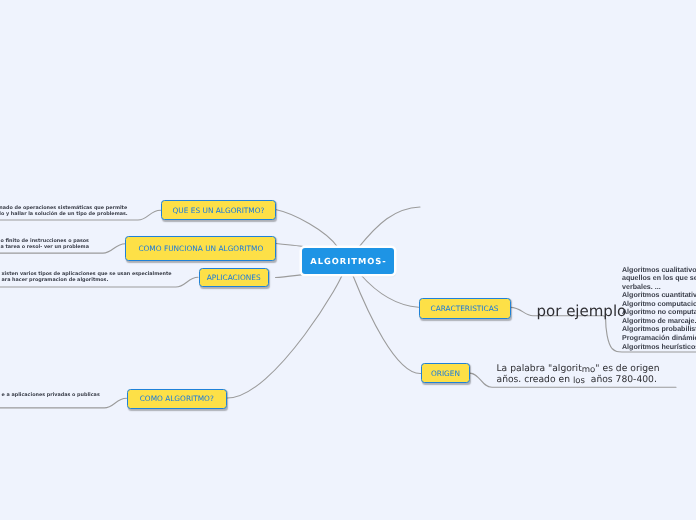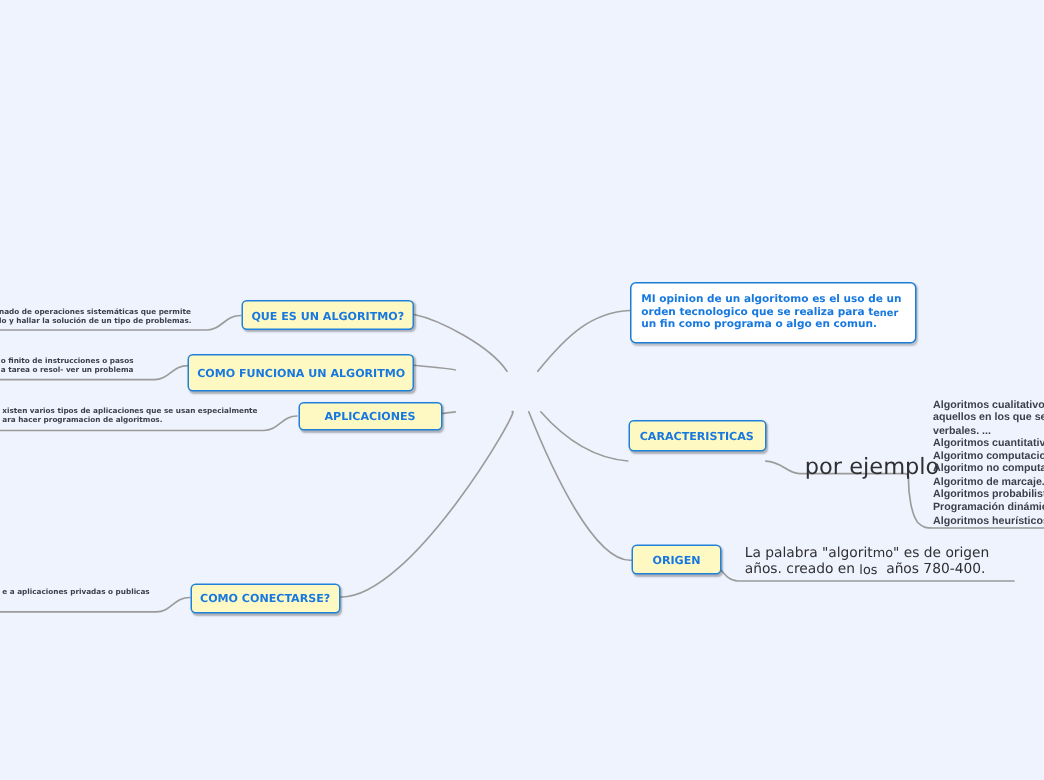--- a/index.html
+++ b/index.html
@@ -8,22 +8,22 @@
        -webkit-font-smoothing:antialiased;text-rendering:geometricPrecision;}
   #stage{position:absolute;left:0;top:0;width:696px;height:520px;overflow:hidden;}
   svg.links{position:absolute;left:0;top:0;width:696px;height:520px;pointer-events:none;}
   .node{position:absolute;box-sizing:border-box;}
 
   .root{background:#1e94e5;color:#fff;border-radius:3px;font-weight:bold;
         display:flex;align-items:center;justify-content:center;
         letter-spacing:1px;font-size:8.3px;padding-left:1px;
         box-shadow:0 0 0 2.5px #fff, 1px 2px 2px rgba(0,0,0,.2);}
 
-  .pill{background:#fef9c3;border:1.7px solid #1f81d8;border-radius:3.5px;color:#1779e0;
-        font-weight:bold;display:flex;align-items:center;justify-content:center;
+  .pill{background:#fde047;border:1.7px solid #1f81d8;border-radius:3.5px;color:#1779e0;
+        font-weight:normal;display:flex;align-items:center;justify-content:center;
         font-size:7.4px;box-shadow:1px 1.2px 1.2px rgba(0,0,0,.28);}
 
   .card{background:#fff;border:1.5px solid #1a7fd4;border-radius:4px;color:#1779e0;
         font-weight:bold;font-size:7px;line-height:8.6px;
         box-shadow:1px 1.2px 1.2px rgba(0,0,0,.22);
         display:flex;align-items:center;}
   .card .card-body{line-height:0;}
   .card .card-body>div{line-height:8.6px;white-space:pre;}
 
   
@@ -67,40 +67,34 @@
 
       <path d="M469.5,373.1 C480,373.1 481.5,387.3 492,387.3 L676,387.3"></path>
 
       <path d="M0,220 L138,220 C147.5,220 150,210.3 160.5,210.3"></path>
       <path d="M0,253.1 L103,253.1 C112.5,253.1 115,243.7 125.3,243.7"></path>
       <path d="M0,287 L175.8,287 C185.5,287 188,277.3 198,277.3"></path>
       <path d="M0,407.9 L104.3,407.9 C114,407.9 116,398.3 126.5,398.3"></path>
     </g>
   </svg>
 
+  <div class="node root" style="left:302px;top:247.5px;width:92px;height:26.5px;">ALGORITMOS-</div>
 
   <div class="node pill" style="left:161px;top:200px;width:115px;height:20.3px;">QUE ES UN ALGORITMO?</div>
 
   <div class="node pill" style="left:125.3px;top:235.5px;width:151px;height:25px;">COMO FUNCIONA UN ALGORITMO</div>
 
-  <div class="node pill" style="left:198.7px;top:267.5px;width:96px;height:19.8px;">APLICACIONES</div>
+  <div class="node pill" style="left:198.7px;top:267.5px;width:70px;height:19.8px;">APLICACIONES</div>
 
-  <div class="node pill" style="left:127px;top:388.5px;width:99.5px;height:20.2px;">COMO CONECTARSE?</div>
+  <div class="node pill" style="left:127px;top:388.5px;width:99.5px;height:20.2px;">COMO ALGORITMO?</div>
 
-  <div class="node pill" style="left:418.5px;top:280px;width:92px;height:20.7px;">CARACTERISTICAS</div>
+  <div class="node pill" style="left:418.5px;top:298px;width:92px;height:20.7px;">CARACTERISTICAS</div>
 
-  <div class="node pill" style="left:421px;top:363px;width:60px;height:20.2px;">ORIGEN</div>
+  <div class="node pill" style="left:421px;top:363px;width:49px;height:20.2px;">ORIGEN</div>
 
-  <div class="node card" style="left:420px;top:187.5px;width:191px;height:41px;padding:0 0 0 6.5px;">
-      <div class="card-body">
-        <div>MI opinion de un algoritomo es el uso de un</div>
-        <div><span>orden tecnologico que se realiza para t</span><span class="shrink">ener</span></div>
-        <div>un fin como programa o algo en comun.</div>
-      </div>
-    </div>
 
   <div class="note" style="left:-0.7px;top:204.9px;">
     <div>nado de operaciones sistemáticas que permite</div>
     <div>lo y hallar la solución de un tipo de problemas.</div>
   </div>
 
   <div class="note" style="left:0.5px;top:237.9px;">
     <div>o finito de instrucciones o pasos</div>
     <div>a tarea o resol- ver un problema</div>
   </div>

